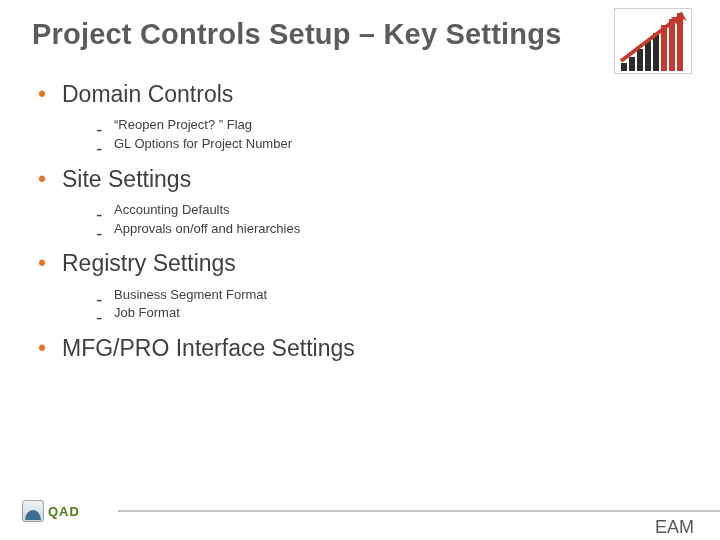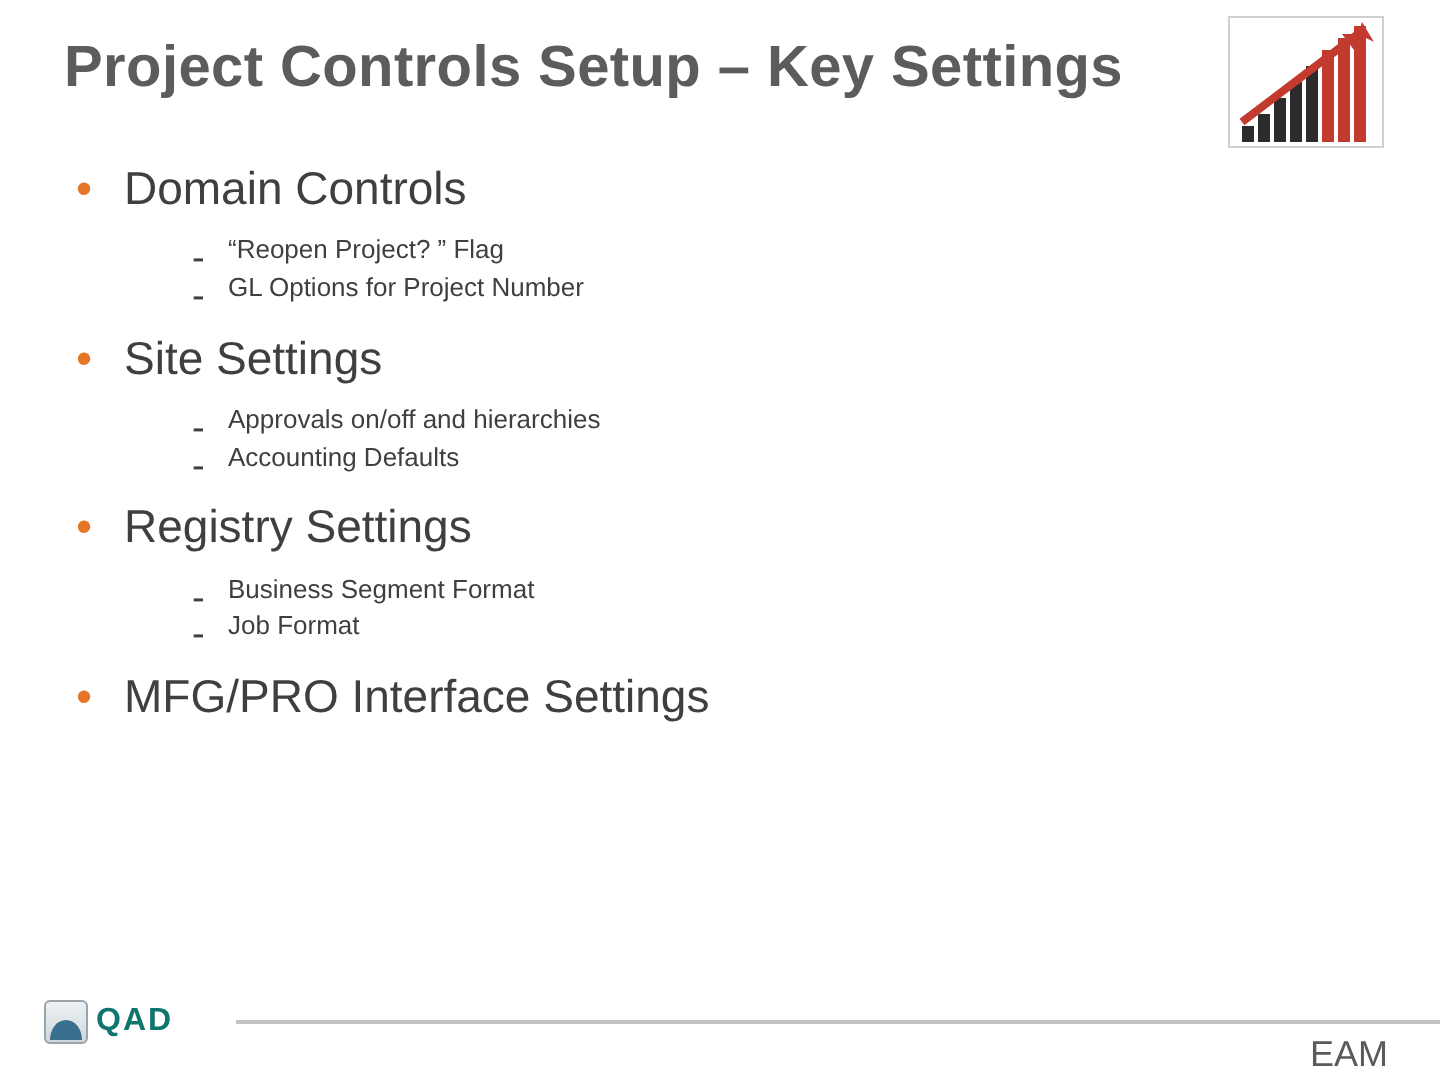--- a/index.html
+++ b/index.html
@@ -120,24 +120,24 @@
     position: absolute;
     left: 2px;
     top: 9px;
     width: 16px;
     height: 10px;
     background: #3b6f8f;
     border-top-left-radius: 50% 100%;
     border-top-right-radius: 50% 100%;
   }
   .footer-text {
-    font-size: 16px;
+    font-size: 13px;
     font-weight: bold;
     letter-spacing: 1px;
-    color: #0f766e;
+    color: #4d7c0f;
     font-family: Arial, Helvetica, sans-serif;
   }
   .footer-line {
     position: absolute;
     left: 118px;
     right: 0;
     bottom: 10px;
     height: 0;
     border-top: 2px solid #bfc3c6;
   }
@@ -177,22 +177,22 @@
       <li>
         <span>Domain Controls</span>
         <ul class="sub">
           <li>“Reopen Project? ” Flag</li>
           <li>GL Options for Project Number</li>
         </ul>
       </li>
       <li>
         <span>Site Settings</span>
         <ul class="sub">
+          <li>Accounting Defaults</li>
           <li>Approvals on/off and hierarchies</li>
-          <li>Accounting Defaults</li>
         </ul>
       </li>
       <li>
         <span>Registry Settings</span>
         <ul class="sub">
           <li>Business Segment Format</li>
           <li>Job Format</li>
         </ul>
       </li>
       <li>

